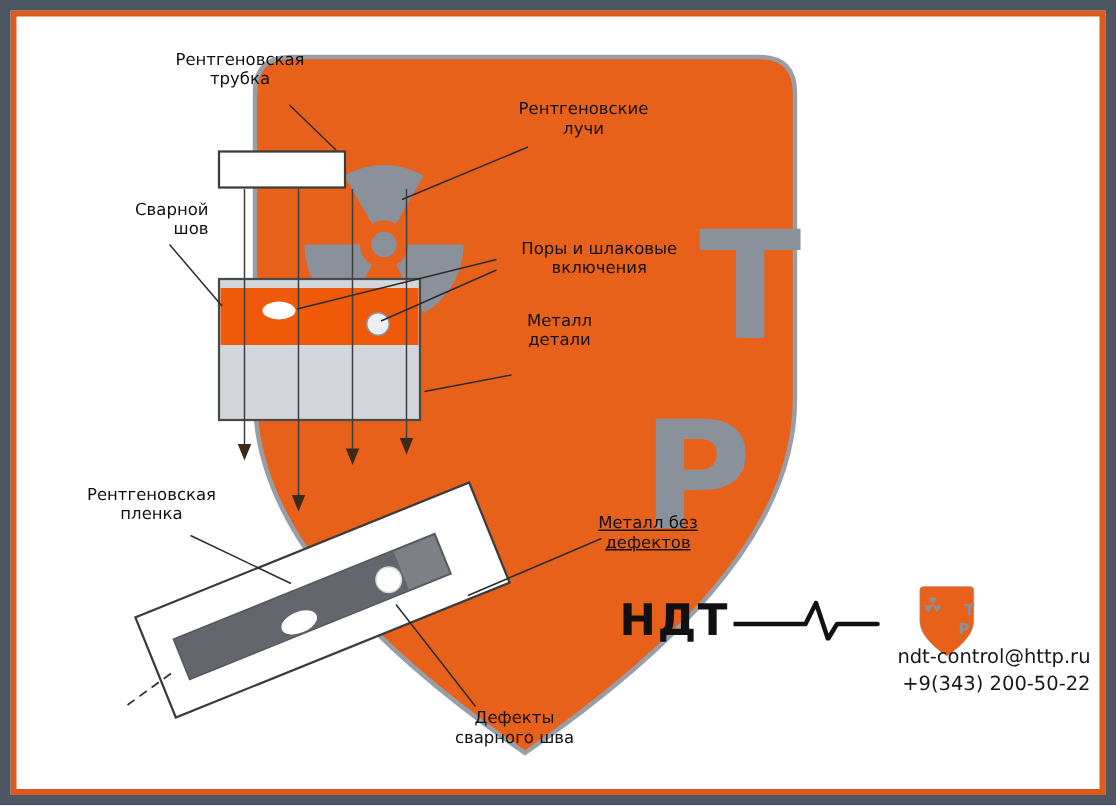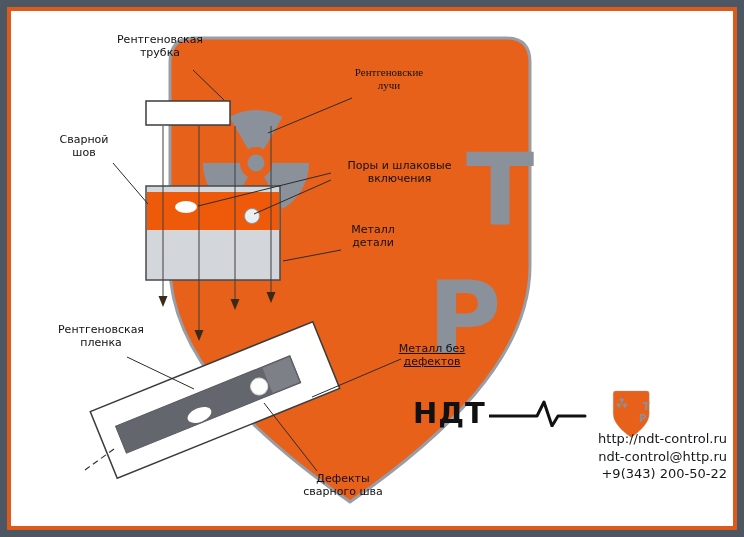--- a/index.html
+++ b/index.html
@@ -96,45 +96,44 @@
       <line class="c-call" x1="127" y1="357" x2="194" y2="389"></line>
       <line class="c-call" x1="401" y1="359" x2="312" y2="397"></line>
       <line class="c-call" x1="317" y1="471" x2="264" y2="403"></line>
     </g>
 
     <use href="#shield-art" transform="translate(596.2,387.2) scale(0.1)"></use>
   </svg>
 
   <div class="label" style="left:75px;top:33px;width:170px;">Рентгеновская
 трубка</div>
-  <div class="label" style="left:304px;top:66px;width:170px;font-family:Liberation Serif, serif;">Рентгеновские
+  <div class="label" style="left:304px;top:66px;width:170px;">Рентгеновские
 лучи</div>
-  <div class="label" style="left:29px;top:133px;width:110px;">Сварной
+  <div class="label" style="left:29px;top:133px;width:110px;text-align:right;">Сварной
 шов</div>
   <div class="label" style="left:307px;top:143px;width:185px;margin-top:16px;">Поры и шлаковые
 включения</div>
-  <div class="label" style="left:318px;top:223px;width:110px;">Металл
+  <div class="label" style="left:318px;top:207px;width:110px;">Металл
 детали</div>
   <div class="label" style="left:21px;top:323px;width:160px;">Рентгеновская
 пленка</div>
   <div class="label" style="left:352px;top:342px;width:160px;text-decoration:underline;">Металл без
 дефектов</div>
   <div class="label" style="left:258px;top:472px;width:170px;">Дефекты
 сварного шва</div>
 
   <div class="logo">
     <div class="logo-row">
       <span class="logo-name">НДТ</span>
       <svg width="100" height="28" viewBox="0 0 100 28">
         <polyline points="0,17 40,17 48,17 55,3 63,27 69,17 96,17" fill="none" stroke="#111" stroke-width="3" stroke-linejoin="round" stroke-linecap="round"></polyline>
       </svg>
     </div>
   </div>
 
   <div class="contacts">
-    <div>http://ndt-control.ru</div>
     <div>ndt-control@http.ru</div>
     <div>+9(343) 200-50-22</div>
   </div>
 
   <div class="border-inner"></div>
   <div class="border-outer"></div>
 </div>
 
 </body></html>

